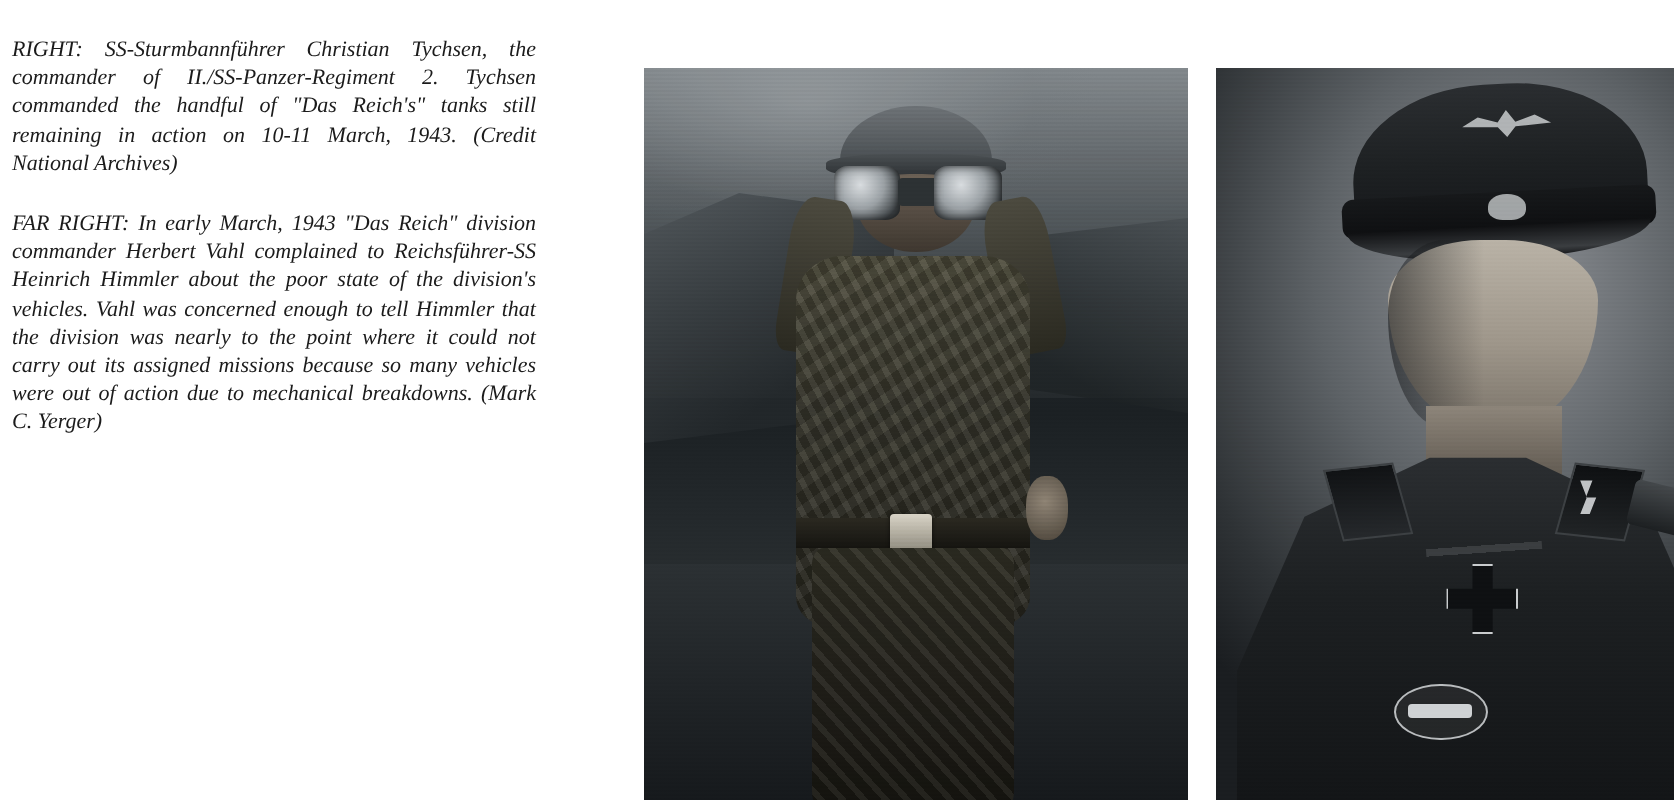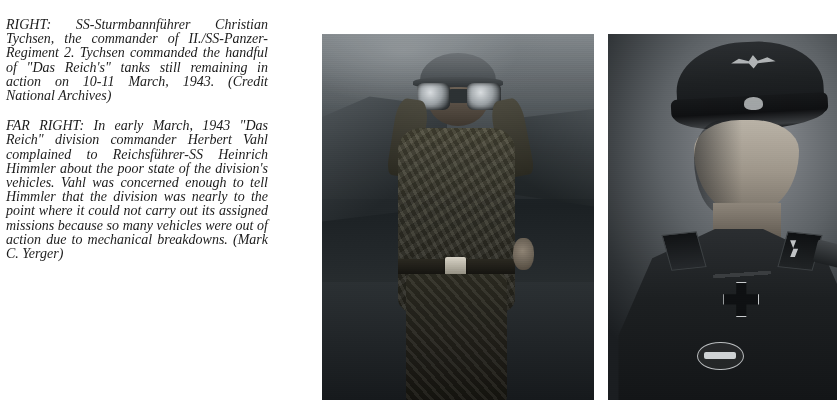--- a/index.html
+++ b/index.html
@@ -19,21 +19,21 @@
   
   .caption-col {
     position: absolute;
     left: 6px;
     top: 18px;
     width: 262px;
   }
   .caption {
     font-family: "Liberation Serif", serif;
     font-style: italic;
-    font-size: 14px;
+    font-size: 11px;
     line-height: 14.2px;
     color: #1b1b1b;
     text-align: justify;
     text-justify: inter-word;
     margin: 0 0 16px 0;
     hyphens: manual;
   }
 
   
   .photo {

